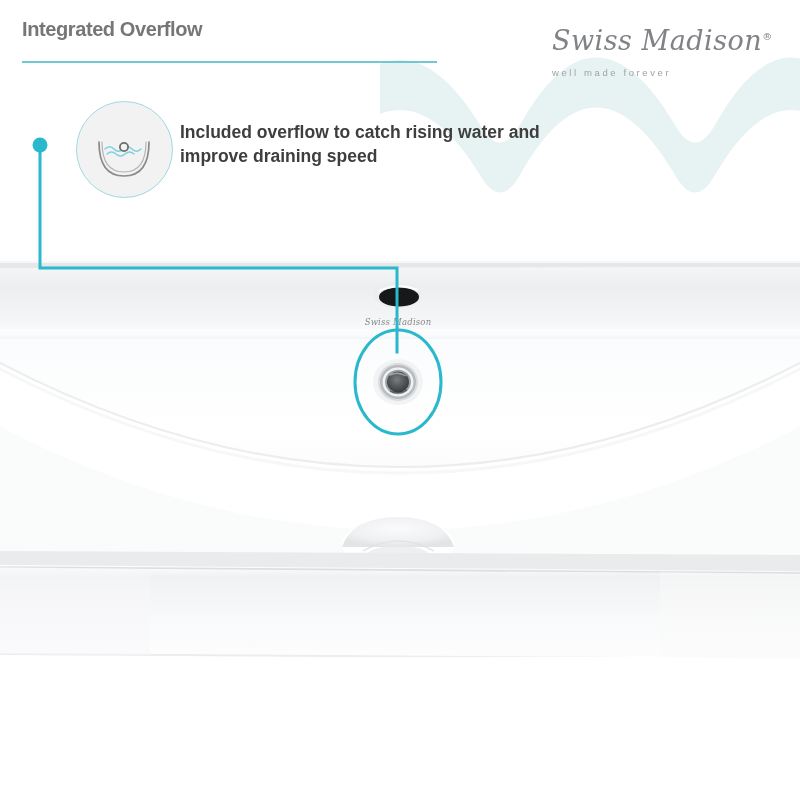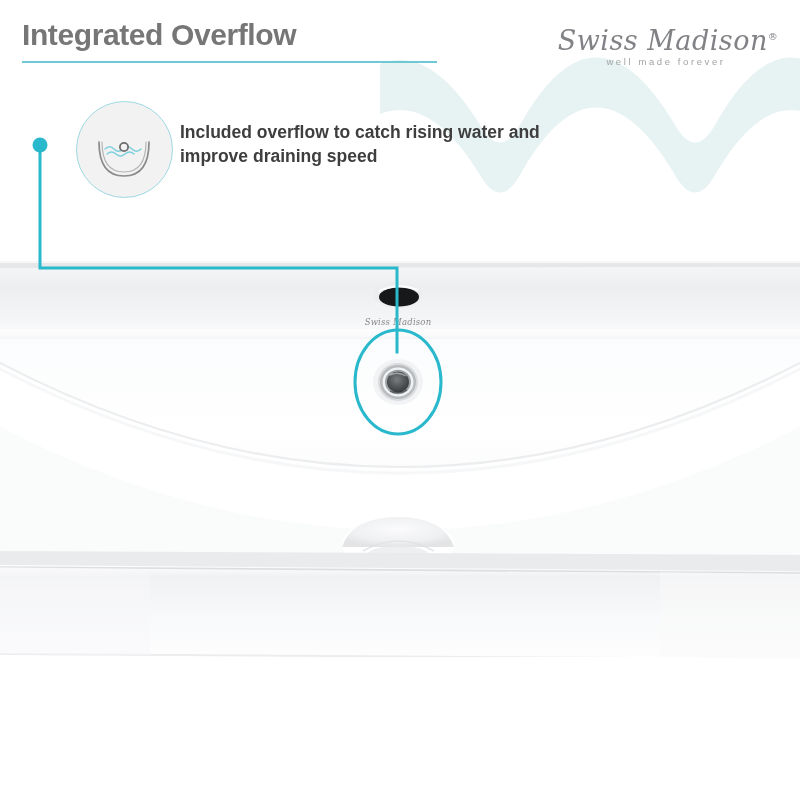--- a/index.html
+++ b/index.html
@@ -21,58 +21,58 @@
     position: absolute;
     top: 0; right: 0;
     width: 420px; height: 230px;
     pointer-events: none;
   }
 
   
   #title {
     position: absolute;
     left: 22px; top: 18px;
-    font-size: 30px;
+    font-size: 20px;
     font-weight: bold;
     color: #767676;
     letter-spacing: -0.4px;
     white-space: nowrap;
   }
   #title-underline {
     position: absolute;
     left: 22px; top: 61px;
     width: 415px; height: 2px;
     background: #6fc9d3;
   }
 
   
   #logo {
     position: absolute;
     left: 552px; top: 22px;
     width: 232px; height: 52px;
-    text-align: center;
+    text-align: left;
   }
   #logo-word {
     font-family: "DejaVu Serif", serif;
     font-style: italic;
     font-size: 27px;
     color: #808285;
     letter-spacing: 0.5px;
     line-height: 30px;
     white-space: nowrap;
   }
   #logo-reg {
     font-size: 10px;
     vertical-align: super;
   }
   #logo-tag {
     font-size: 9.5px;
     color: #9fa3a6;
     letter-spacing: 2.6px;
-    margin-top: 0;
+    margin-top: 11px;
     margin-right: 4px;
     white-space: nowrap;
   }
 
   
   #feature-icon {
     position: absolute;
     left: 76px; top: 101px;
     width: 97px; height: 97px;
     border-radius: 50%;

